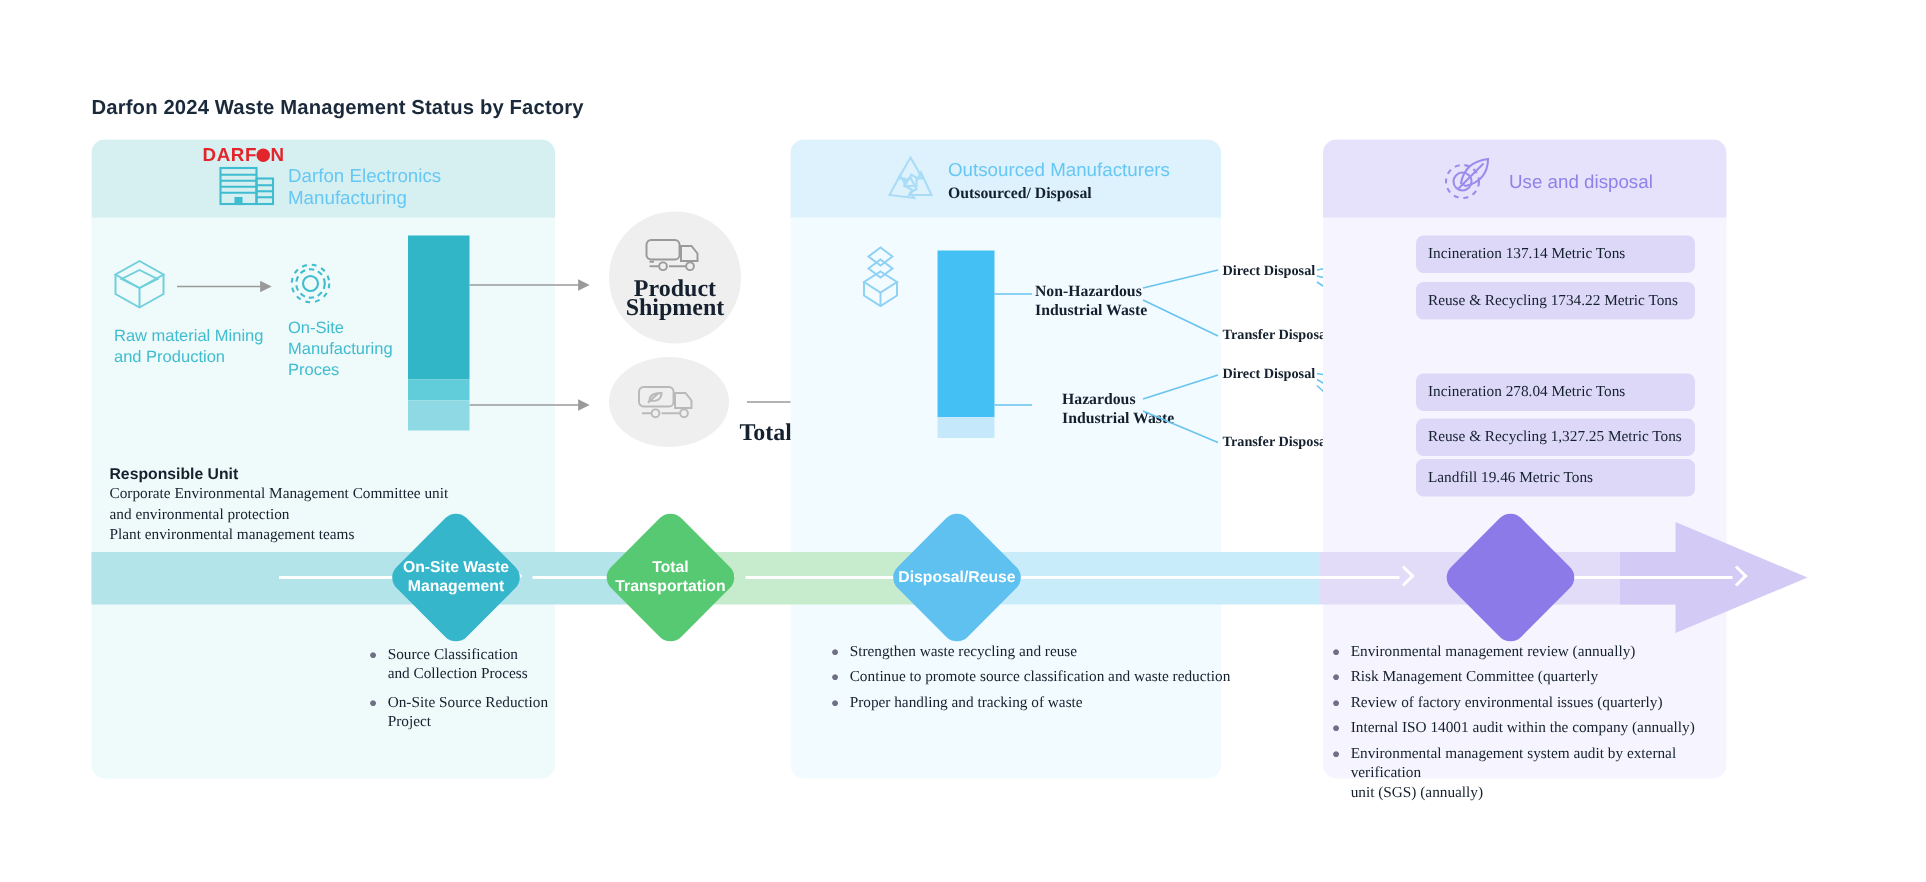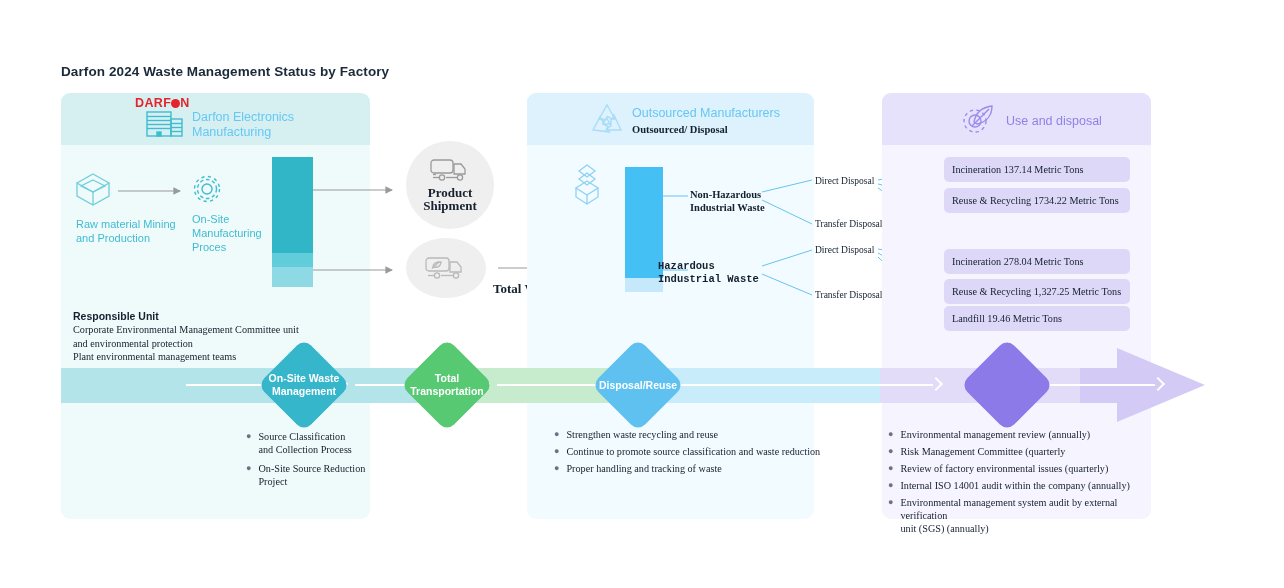--- a/index.html
+++ b/index.html
@@ -40,32 +40,32 @@
   .lbl-blue{color:#66c7f4;font-size:12.5px;line-height:15px;}
   .lbl-purple{color:#8e81e8;font-size:12.5px;line-height:15px;}
 
   
   .bar{position:absolute;}
   .bar-seg{width:100%;}
 
   
   .circ{position:absolute;border-radius:50%;background:#efefef;
         display:flex;flex-direction:column;align-items:center;justify-content:center;}
-  .circ-lbl{font-family:"Liberation Serif",serif;font-size:13px;color:#15212e;
+  .circ-lbl{font-family:"Liberation Serif",serif;font-size:16px;color:#15212e;
             text-align:center;line-height:13px;margin-top:4px;font-weight:600;}
 
   
   .mbox{position:absolute;left:944px;width:186px;height:25px;background:#ddd8f8;
         border-radius:5px;display:flex;align-items:center;padding-left:8px;
         box-sizing:border-box;}
   .mbox span{font-family:"Liberation Serif",serif;font-size:10.2px;color:#14202e;white-space:nowrap;}
 
   
   .slab{position:absolute;font-family:"Liberation Serif",serif;font-size:9.5px;
-        color:#14202e;font-weight:400;white-space:nowrap;}
+        color:#14202e;font-weight:700;white-space:nowrap;}
   .mlab{position:absolute;font-family:"Liberation Serif",serif;font-size:10.5px;
         color:#14202e;line-height:13px;font-weight:600;}
 
   
   .band{position:absolute;top:368px;height:35px;}
   #band1{left:61px;width:394px;background:#b2e4ea;}
   #band2{left:455px;width:155px;background:#c7eccd;}
   #band3{left:610px;width:270px;background:#c9ecfb;}
   #band4{left:880px;width:245px;background:#e2dcf9;}
   .band-arrowhead{position:absolute;left:1117px;top:348px;width:0;height:0;
@@ -259,21 +259,21 @@
 
   <div class="bar" style="left:625px;top:167px;width:38px;height:125px;">
     <div class="bar-seg" style="height:111px;background:#45c0f5;"></div>
     <div class="bar-seg" style="height:14px;background:#c5e9fb;"></div>
   </div>
 
   <div class="mlab" style="left:690px;top:188px;">
     <div>Non-Hazardous</div>
     <div>Industrial Waste</div>
   </div>
-  <div class="mlab" style="left:658px;top:260px;font-family:Liberation Mono, monospace;">
+  <div class="mlab" style="left:708px;top:260px;">
     <div>Hazardous</div>
     <div>Industrial Waste</div>
   </div>
 
   <div class="slab" style="left:815px;top:176px;">Direct Disposal</div>
   <div class="slab" style="left:815px;top:219px;">Transfer Disposal</div>
   <div class="slab" style="left:815px;top:245px;">Direct Disposal</div>
   <div class="slab" style="left:815px;top:290px;">Transfer Disposal</div>
 
   <svg class="conn">

